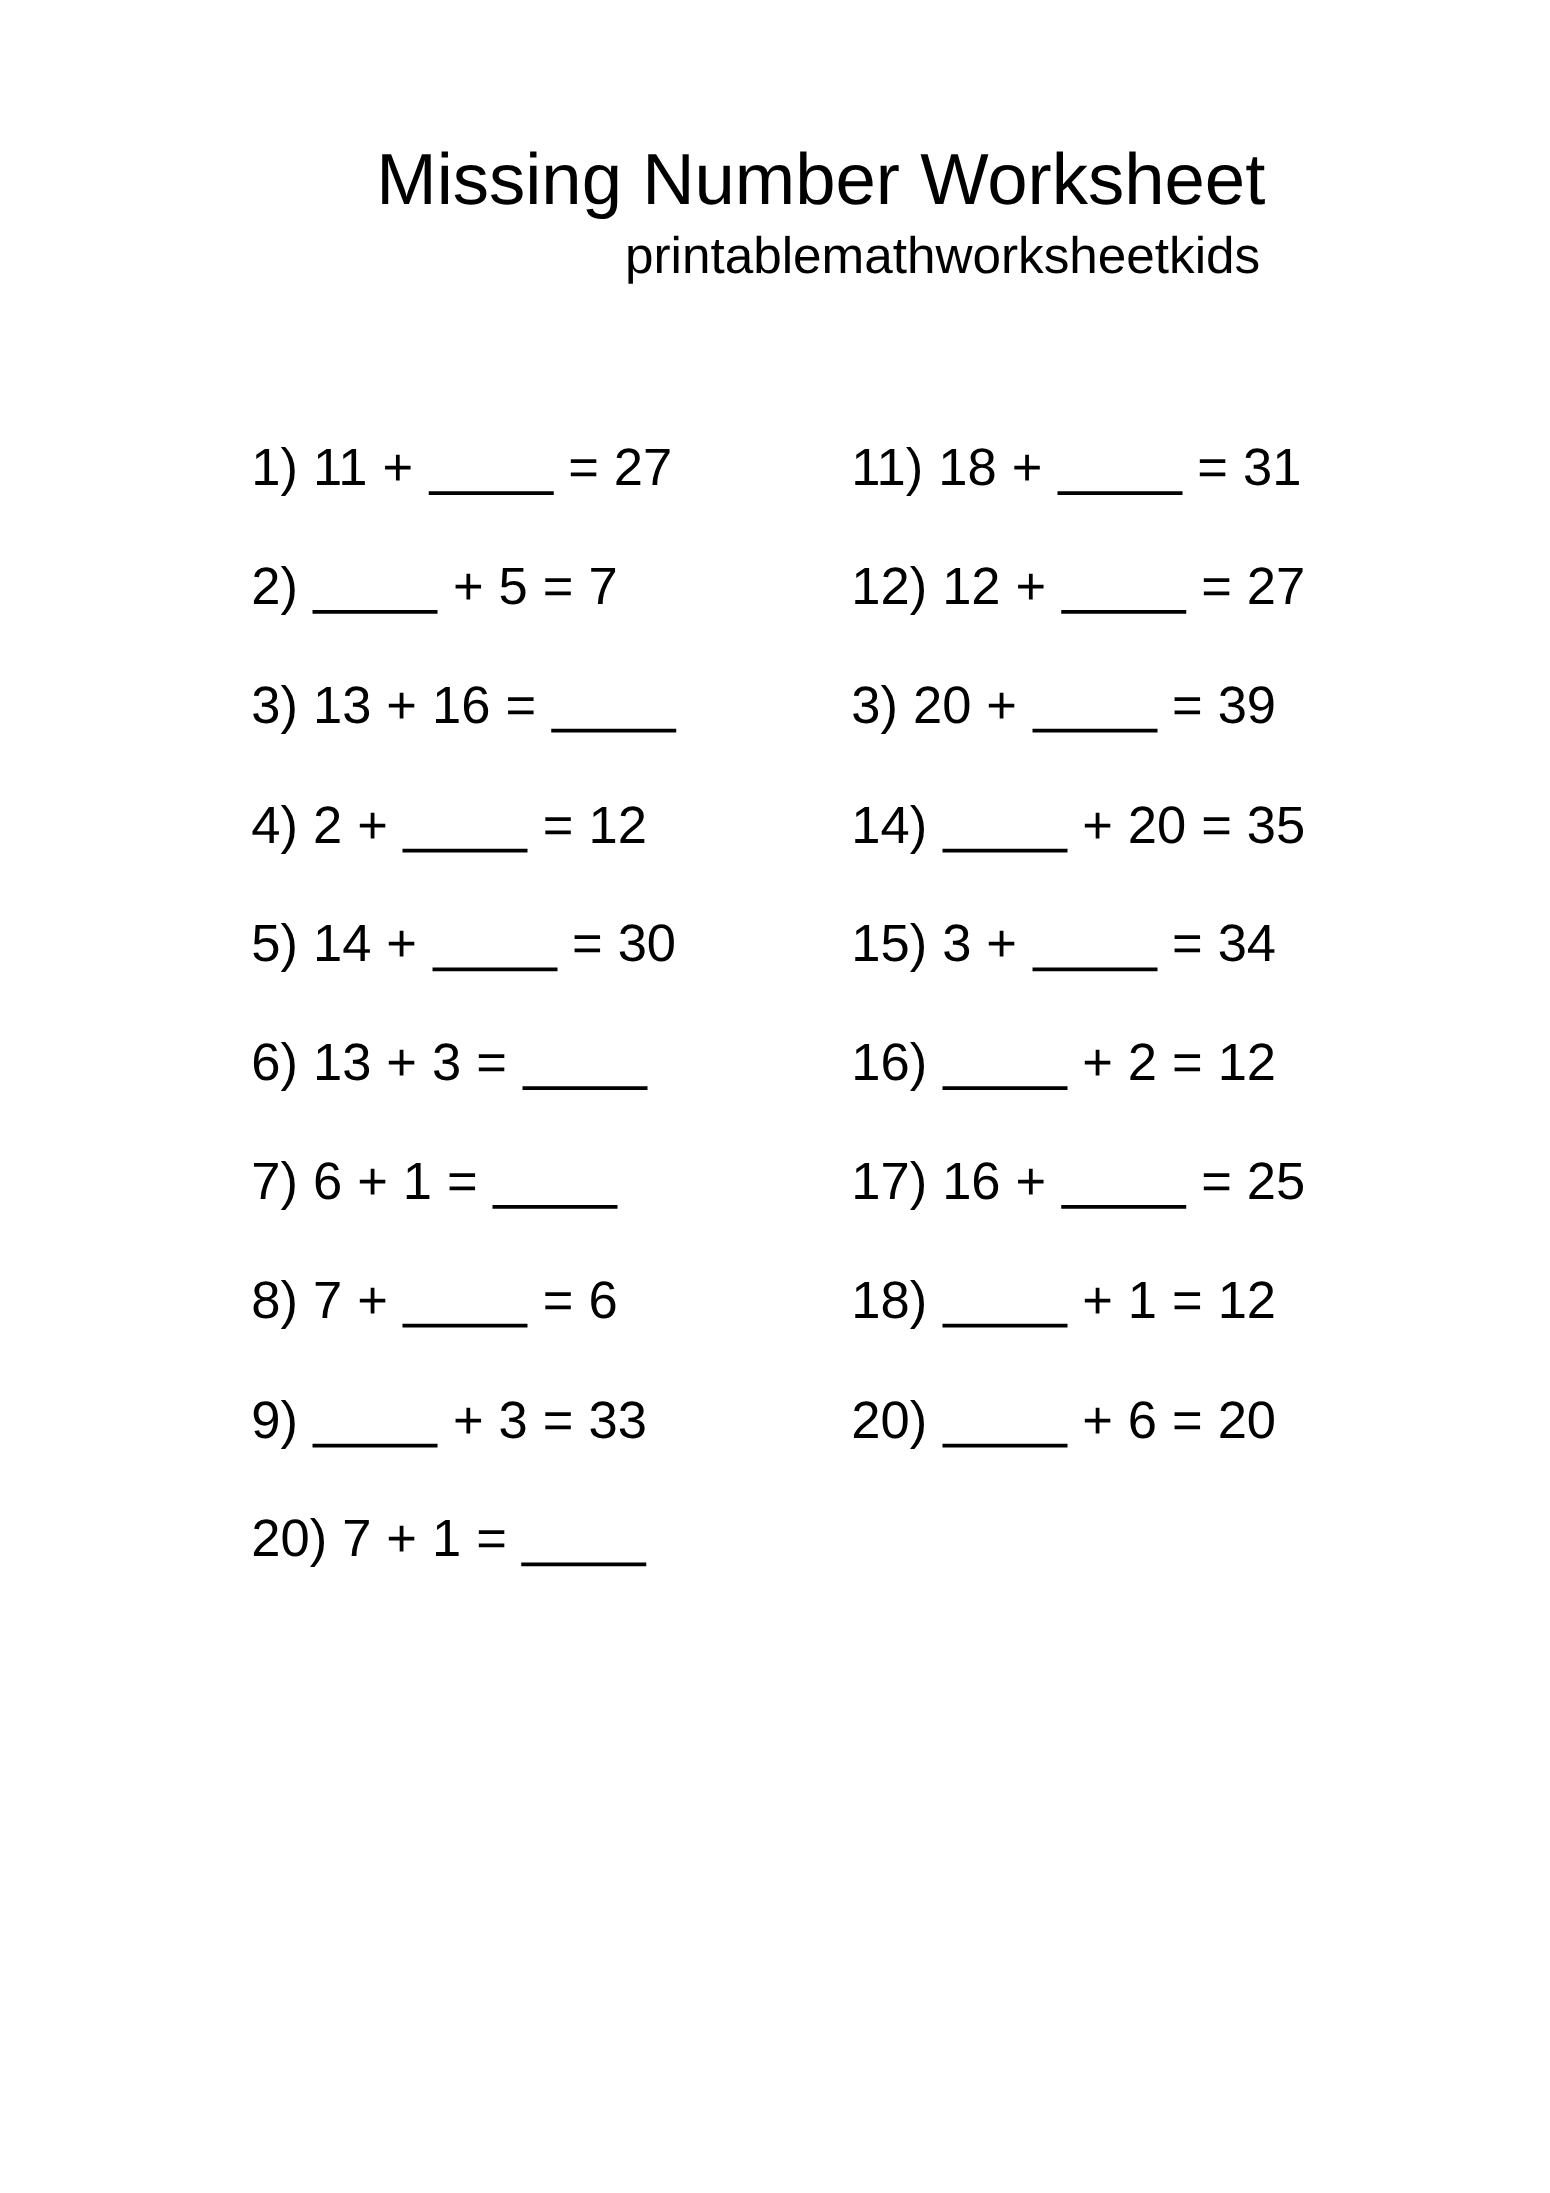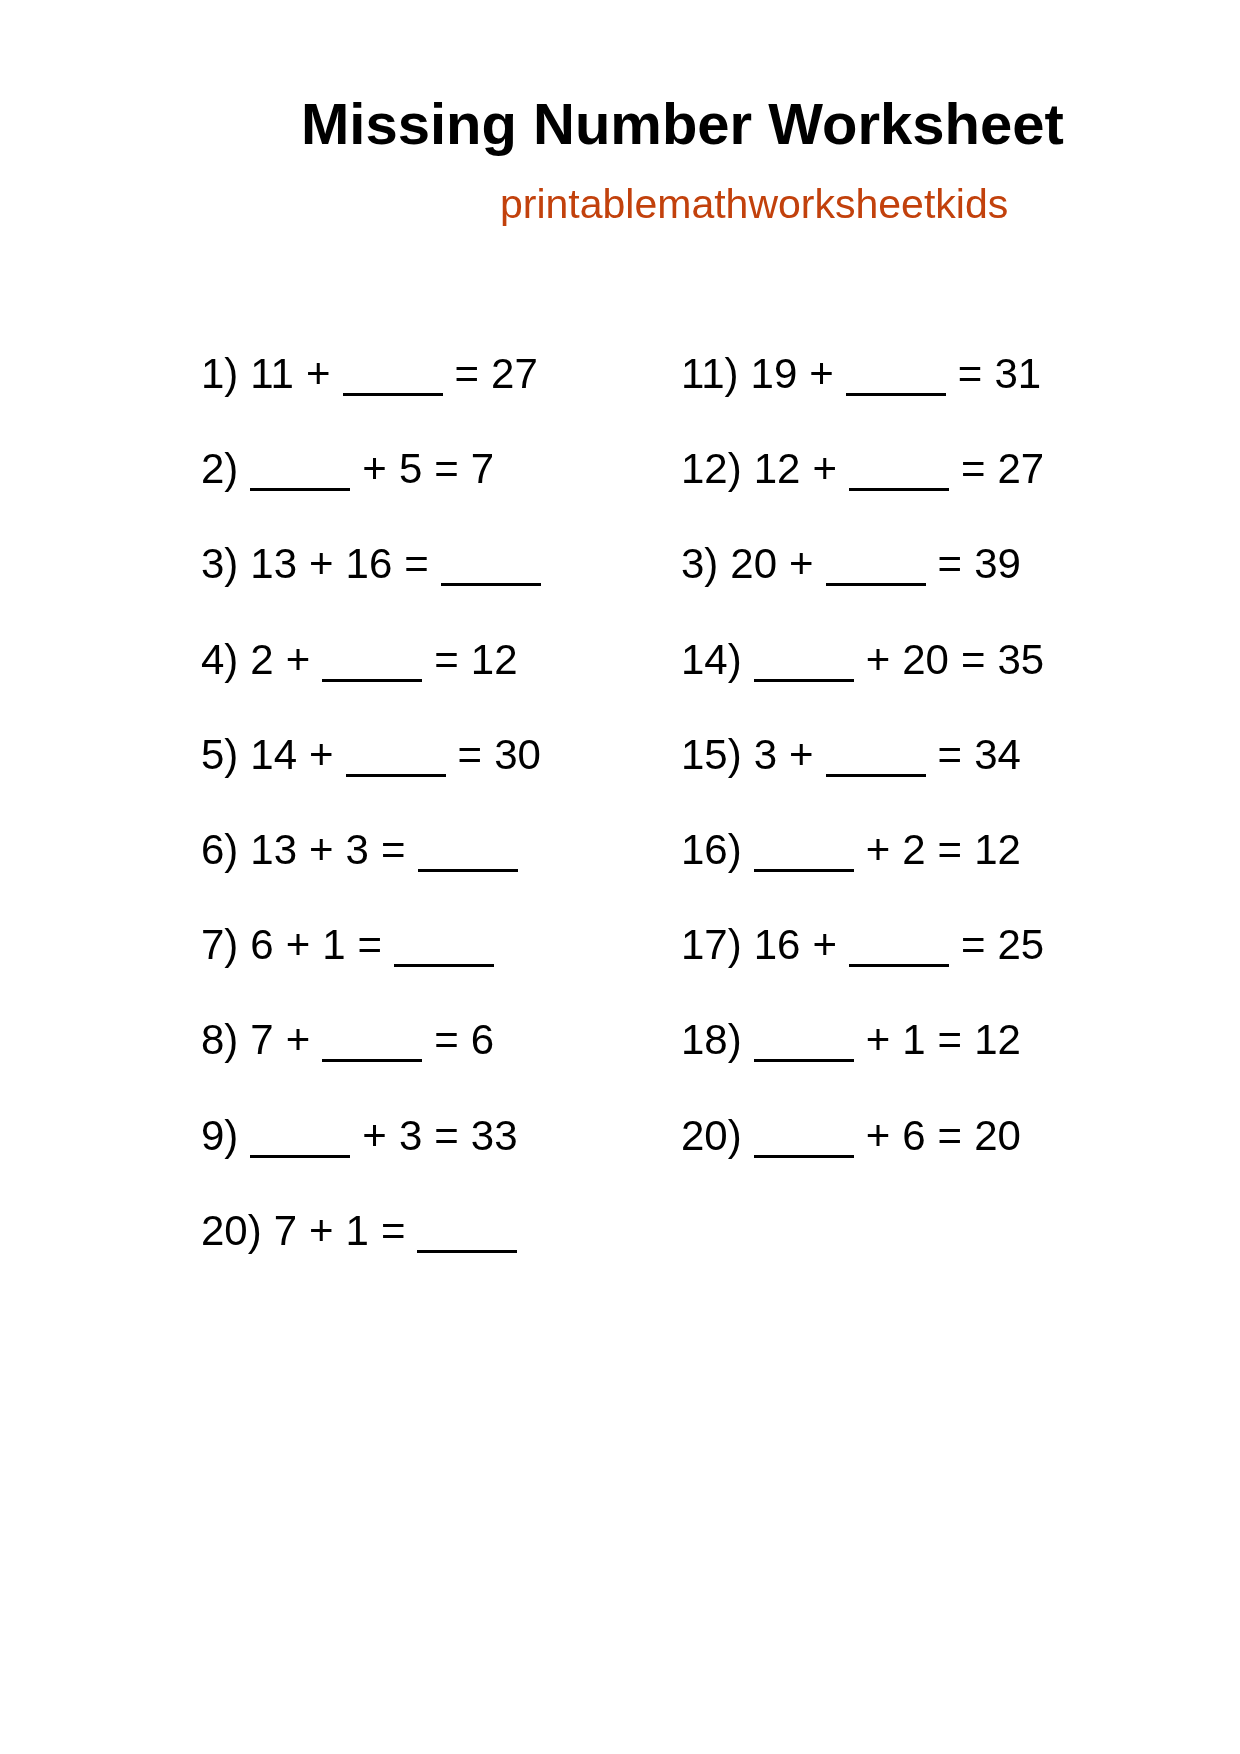--- a/index.html
+++ b/index.html
@@ -1,21 +1,21 @@
 <!DOCTYPE html>
 <html><head>
 <meta charset="utf-8">
 <style>
   html, body { margin: 0; padding: 0; background: #ffffff; }
   body { width: 1240px; height: 1754px; position: relative; overflow: hidden;
          font-family: "Liberation Sans", sans-serif; color: #000; }
-  .title { position: absolute; left: 301px; top: 90px; font-size: 58px; line-height: 68px;
-           white-space: nowrap; margin: 0; font-weight: bold; }
+  .title { position: absolute; left: 301px; top: 110px; font-size: 58px; line-height: 68px;
+           white-space: nowrap; margin: 0; font-weight: normal; }
   .subtitle { position: absolute; left: 500px; top: 180px; font-size: 41px; line-height: 48px;
-              color: #c2410c; white-space: nowrap; }
+              color: #000000; white-space: nowrap; }
   .col { position: absolute; top: 350px; }
   .col.left { left: 201px; }
   .col.right { left: 681px; }
   .problem { height: 95.2px; font-size: 42px; line-height: 48px; white-space: nowrap;
              display: flex; align-items: baseline; }
   .problem span { display: inline-block; }
   .num { margin-right: 12px; }
   .tok { margin-right: 12px; }
   .blank { width: 100px; height: 38px; border-bottom: 3px solid #000; box-sizing: border-box;
            margin-right: 12px; vertical-align: baseline; position: relative; top: 8px; }
@@ -104,21 +104,21 @@
       <span class="tok">7</span>
       <span class="tok">+</span>
       <span class="tok">1</span>
       <span class="tok">=</span>
       <span class="blank"></span>
     </div>
   </div>
 <div class="col right">
     <div class="problem">
       <span class="num">11)</span>
-      <span class="tok">19</span>
+      <span class="tok">18</span>
       <span class="tok">+</span>
       <span class="blank"></span>
       <span class="tok">=</span>
       <span class="tok">31</span>
     </div>
     <div class="problem">
       <span class="num">12)</span>
       <span class="tok">12</span>
       <span class="tok">+</span>
       <span class="blank"></span>

